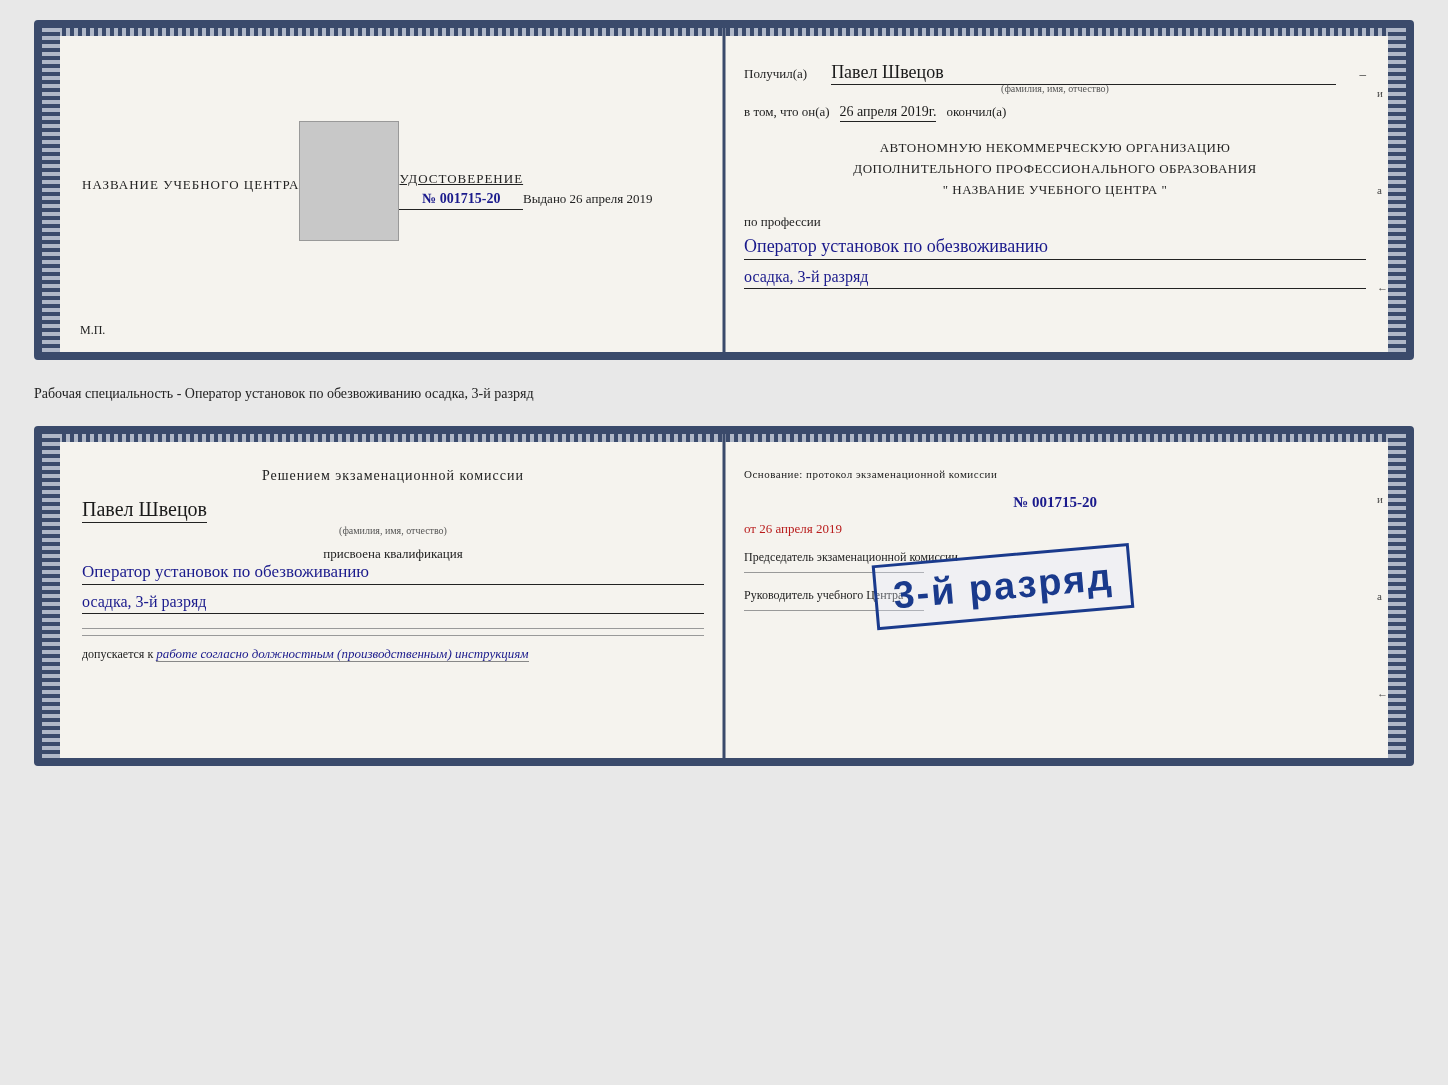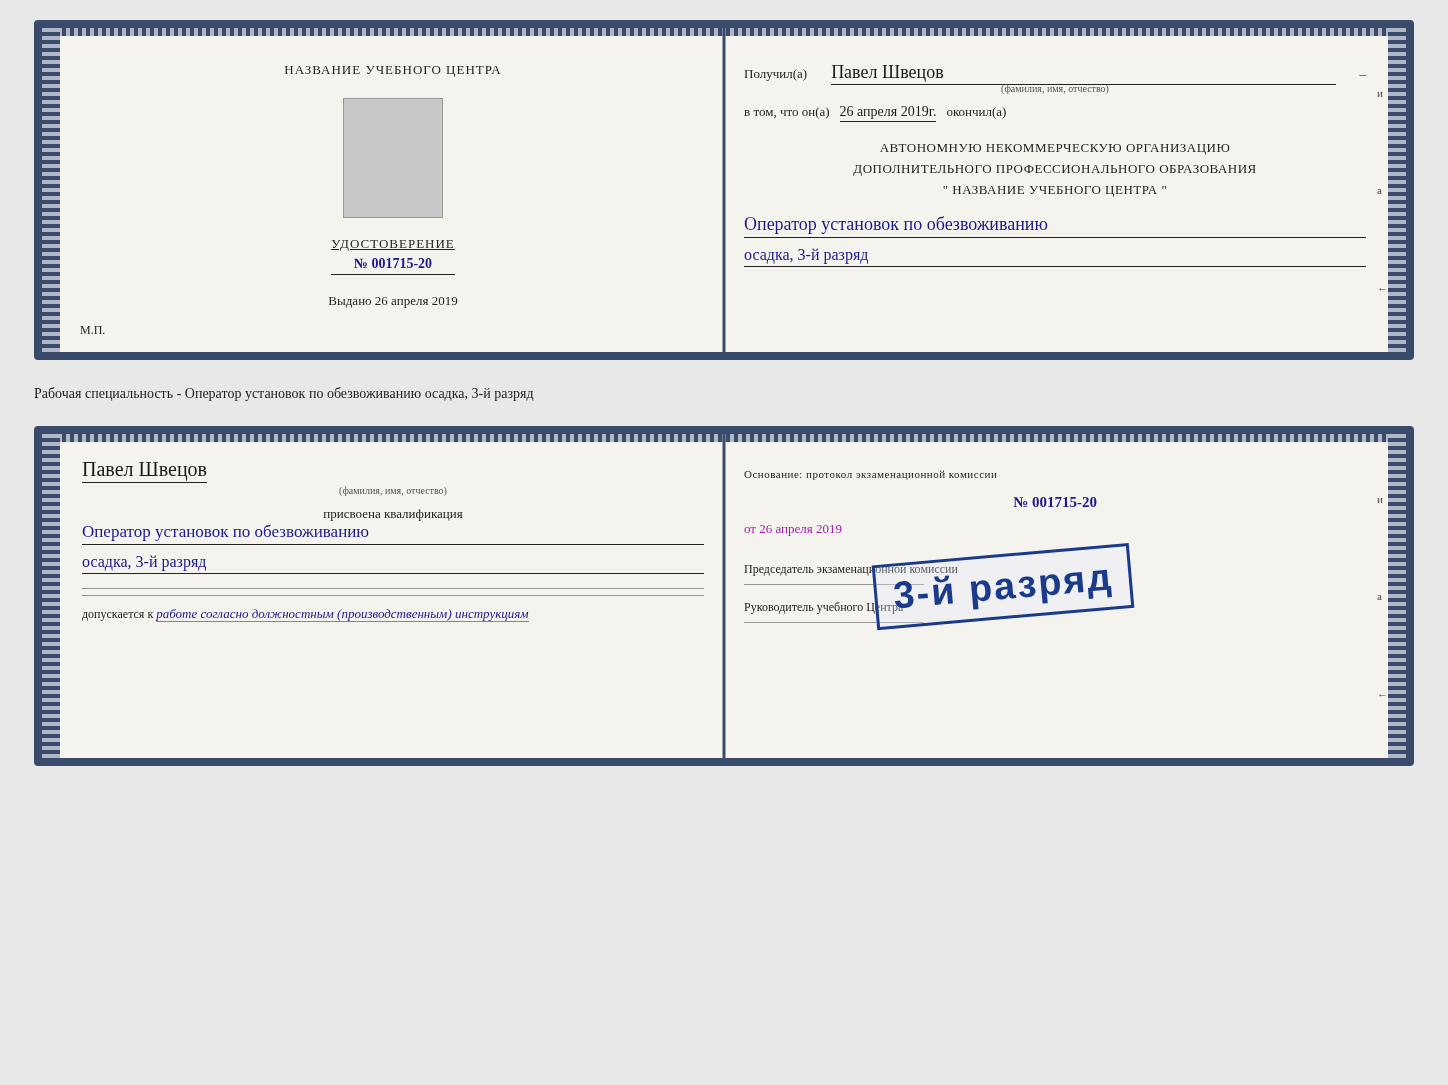--- a/index.html
+++ b/index.html
@@ -82,21 +82,21 @@
       background: repeating-linear-gradient(
         90deg,
         #b0b8c8 0px, #b0b8c8 4px,
         #3a4a6b 4px, #3a4a6b 8px
       );
     }
 
     
     .card1-left {
       display: flex;
-      flex-direction: column;
+      flex-direction: row;
       align-items: center;
       justify-content: flex-start;
       padding-left: 40px;
       padding-right: 20px;
     }
 
     .center-title {
       text-align: center;
       font-size: 13px;
       letter-spacing: 1px;
@@ -351,22 +351,22 @@
     .protocol-number {
       font-size: 15px;
       font-weight: bold;
       color: #1a1a8c;
       text-align: center;
       margin-bottom: 10px;
     }
 
     .ot-date-line {
       font-size: 13px;
-      color: #a21caf;
-      margin-bottom: 24px;
+      color: #b91c1c;
+      margin-bottom: 12px;
     }
 
     .predsedatel-block {
       font-size: 12px;
       color: #222;
       margin-bottom: 8px;
       line-height: 1.4;
     }
 
     .signature-line {
@@ -454,36 +454,38 @@
         <span class="handwritten-date">26 апреля 2019г.</span>
         <span>окончил(а)</span>
       </div>
 
       <div class="org-block">
         <div>АВТОНОМНУЮ НЕКОММЕРЧЕСКУЮ ОРГАНИЗАЦИЮ</div>
         <div>ДОПОЛНИТЕЛЬНОГО ПРОФЕССИОНАЛЬНОГО ОБРАЗОВАНИЯ</div>
         <div>" НАЗВАНИЕ УЧЕБНОГО ЦЕНТРА "</div>
       </div>
 
+      <div class="po-professii">по профессии</div>
       <span class="profession-handwritten">Оператор установок по обезвоживанию</span>
       <span class="razryad-handwritten">осадка, 3-й разряд</span>
 
       <div class="edge-right">
         <span>и</span>
         <span>а</span>
         <span>←</span>
       </div>
     </div>
   </div>
 
   <div class="separator-text">Рабочая специальность - Оператор установок по обезвоживанию осадка, 3-й разряд</div>
 
   <div class="doc-card">
 
     <div class="doc-left card2-left">
+      <div class="resheniem-title">Решением экзаменационной комиссии</div>
 
       <div class="name-block2">
         <span class="handwritten-name2">Павел Швецов</span>
         <span class="fio-subtitle2">(фамилия, имя, отчество)</span>
       </div>
 
       <div class="prisvoena-text">присвоена квалификация</div>
       <span class="profession2-handwritten">Оператор установок по обезвоживанию</span>
       <span class="razryad2-handwritten">осадка, 3-й разряд</span>
 

